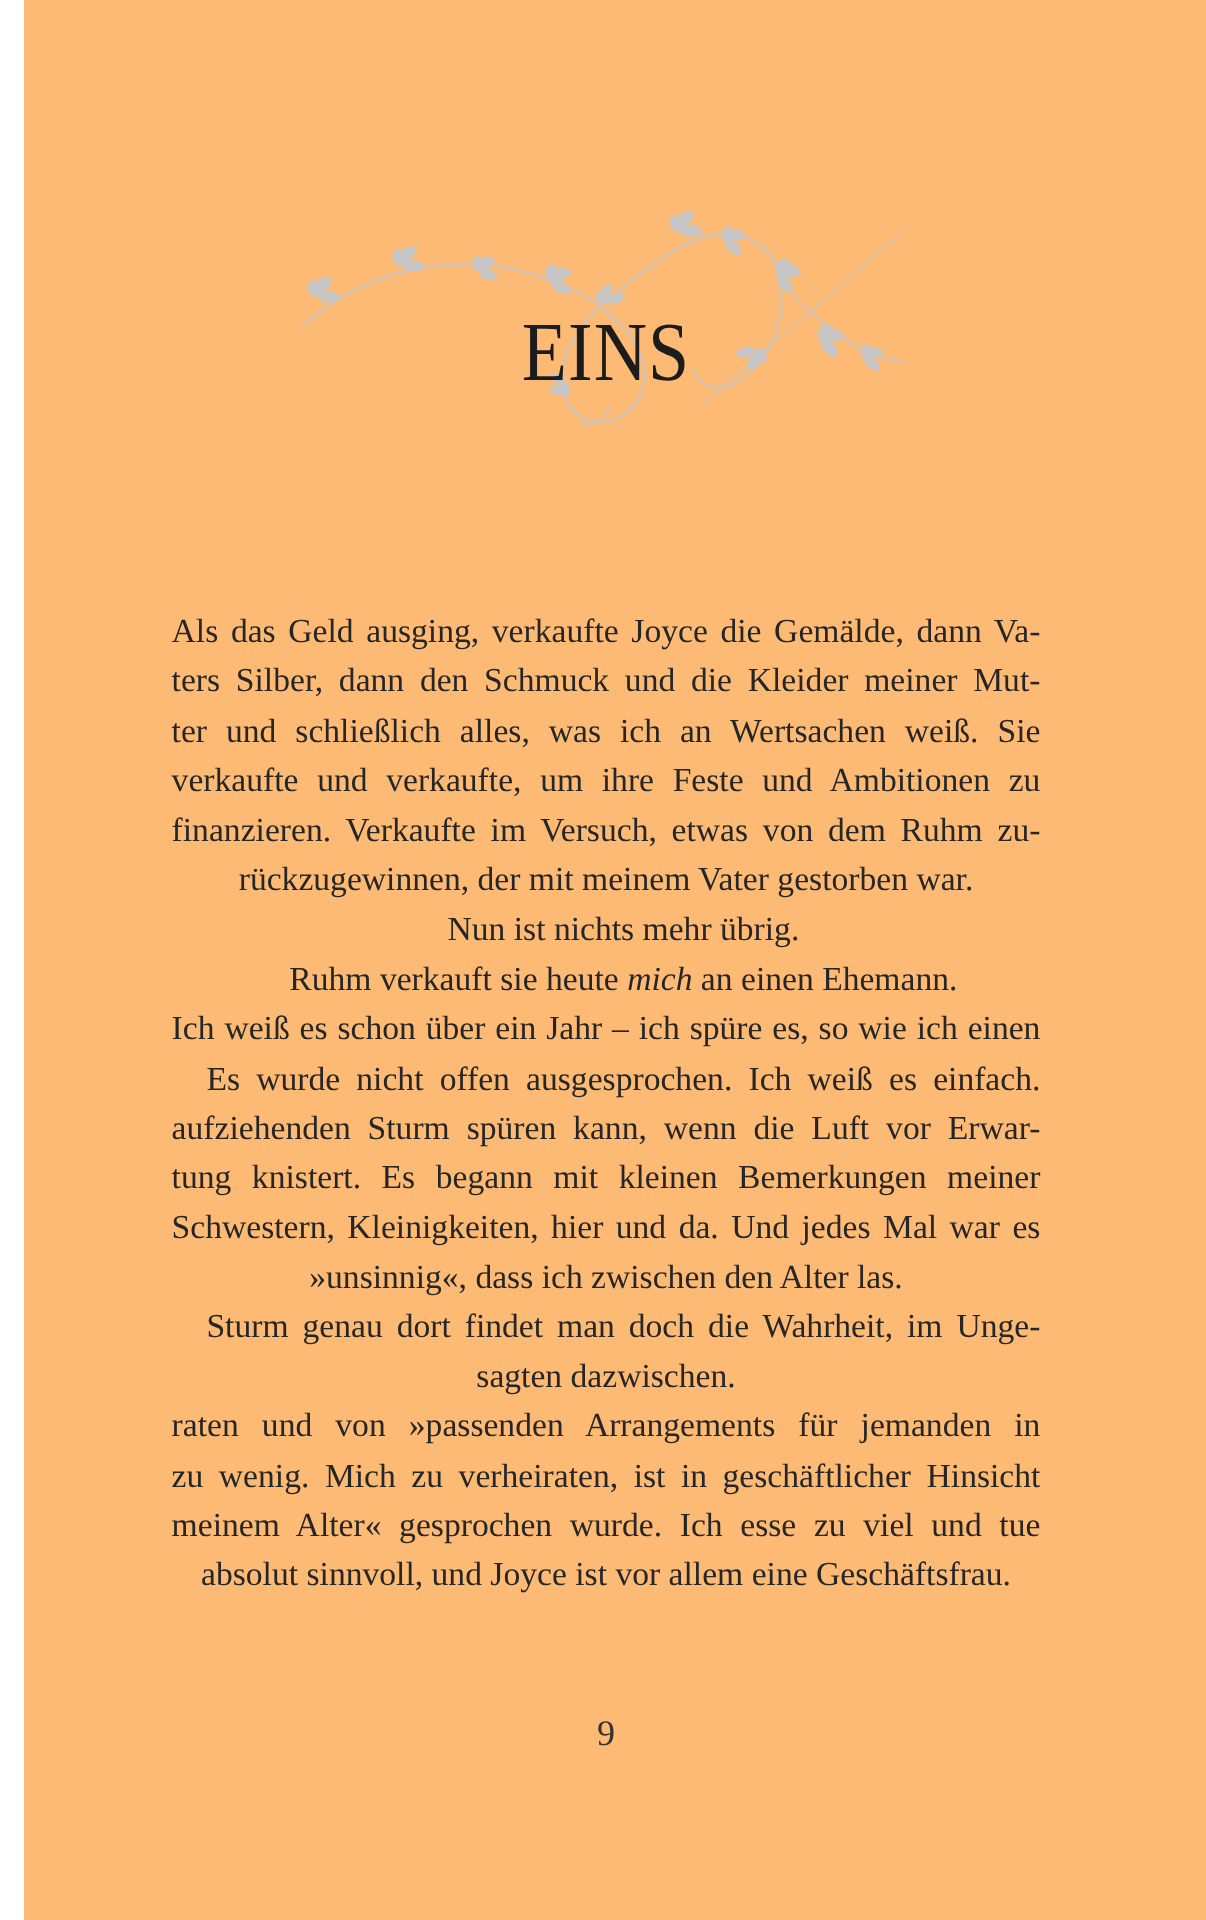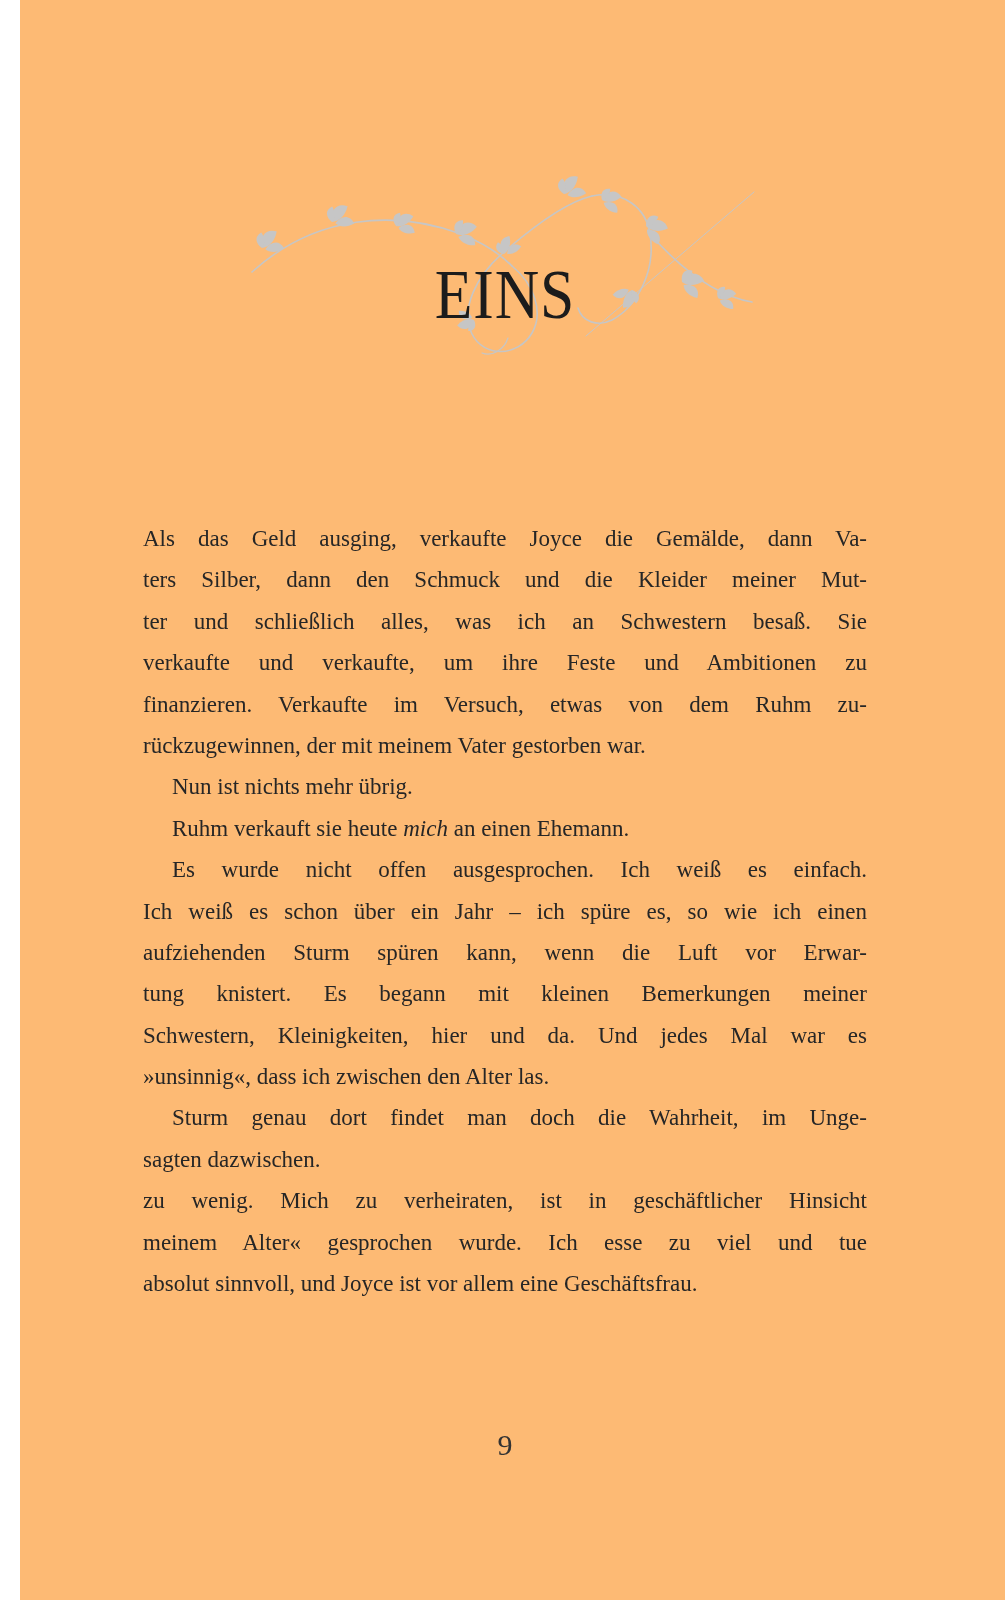--- a/index.html
+++ b/index.html
@@ -30,29 +30,29 @@
     line-height: 1;
     letter-spacing: 1px;
     text-align: center;
     color: #1c1c1c;
     transform: scaleX(0.88);
     transform-origin: 50% 50%;
   }
   .text-block {
     position: absolute;
     left: 123px;
-    top: 518px;
+    top: 506px;
     width: 724px;
     color: #262626;
-    font-size: 23px;
+    font-size: 28px;
   }
   .line {
     height: 41.4px;
     line-height: 41.4px;
-    text-align: left;
+    text-align: center;
   }
   .line.j {
     text-align: justify;
     text-align-last: justify;
   }
   .line.ind { padding-left: 29px; }
   .line em { }
   .page-number {
     position: absolute;
     left: 123px;
@@ -101,34 +101,35 @@
         <use href="#sprig" transform="translate(228,150) rotate(195) scale(0.8)"></use>
       </g>
     </svg>
   </div>
 
   <h1 class="chapter">EINS</h1>
 
   <div class="text-block" id="text-block">
       <div class="line j"><span>Als das Geld ausging, verkaufte Joyce die Gemälde, dann Va-</span></div>
       <div class="line j"><span>ters Silber, dann den Schmuck und die Kleider meiner Mut-</span></div>
-      <div class="line j"><span>ter und schließlich alles, was ich an Schwestern besaß. Sie</span></div>
+      <div class="line j"><span>ter und schließlich alles, was ich an Wertsachen weiß. Sie</span></div>
       <div class="line j"><span>verkaufte und verkaufte, um ihre Feste und Ambitionen zu</span></div>
       <div class="line j"><span>finanzieren. Verkaufte im Versuch, etwas von dem Ruhm zu-</span></div>
       <div class="line"><span>rückzugewinnen, der mit meinem Vater gestorben war.</span></div>
       <div class="line ind"><span>Nun ist nichts mehr übrig.</span></div>
       <div class="line ind"><span>Ruhm verkauft sie heute </span><em>mich</em><span> an einen Ehemann.</span></div>
+      <div class="line j"><span>Ich weiß es schon über ein Jahr – ich spüre es, so wie ich einen</span></div>
       <div class="line j ind"><span>Es wurde nicht offen ausgesprochen. Ich weiß es einfach.</span></div>
-      <div class="line j"><span>Ich weiß es schon über ein Jahr – ich spüre es, so wie ich einen</span></div>
       <div class="line j"><span>aufziehenden Sturm spüren kann, wenn die Luft vor Erwar-</span></div>
       <div class="line j"><span>tung knistert. Es begann mit kleinen Bemerkungen meiner</span></div>
       <div class="line j"><span>Schwestern, Kleinigkeiten, hier und da. Und jedes Mal war es</span></div>
       <div class="line"><span>»unsinnig«, dass ich zwischen den Alter las.</span></div>
       <div class="line j ind"><span>Sturm genau dort findet man doch die Wahrheit, im Unge-</span></div>
       <div class="line"><span>sagten dazwischen.</span></div>
+      <div class="line j"><span>raten und von »passenden Arrangements für jemanden in</span></div>
       <div class="line j"><span>zu wenig. Mich zu verheiraten, ist in geschäftlicher Hinsicht</span></div>
       <div class="line j"><span>meinem Alter« gesprochen wurde. Ich esse zu viel und tue</span></div>
       <div class="line"><span>absolut sinnvoll, und Joyce ist vor allem eine Geschäftsfrau.</span></div>
     </div>
 
   <div class="page-number">9</div>
 
 </div>
 
 </body></html>

